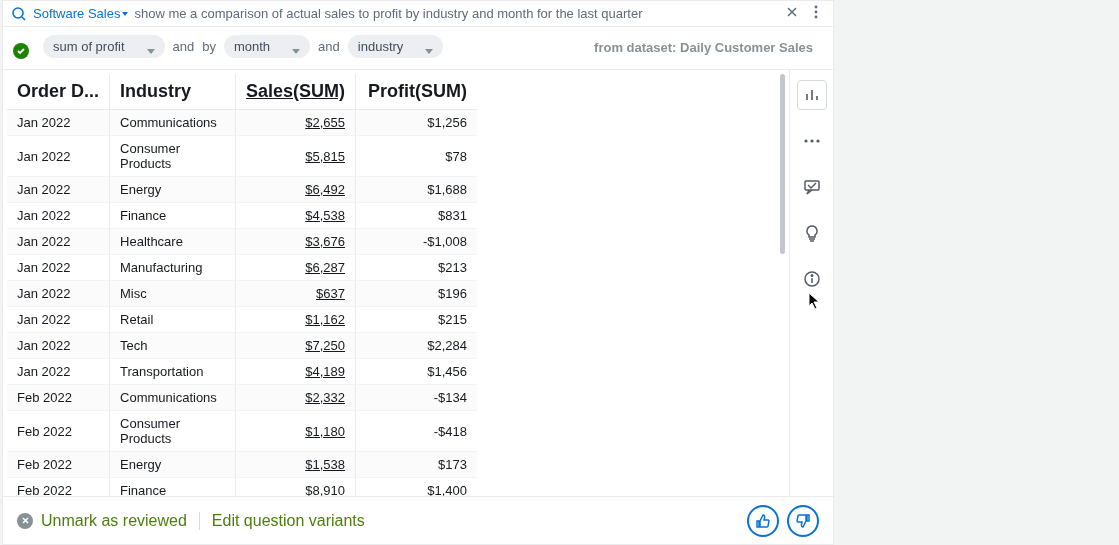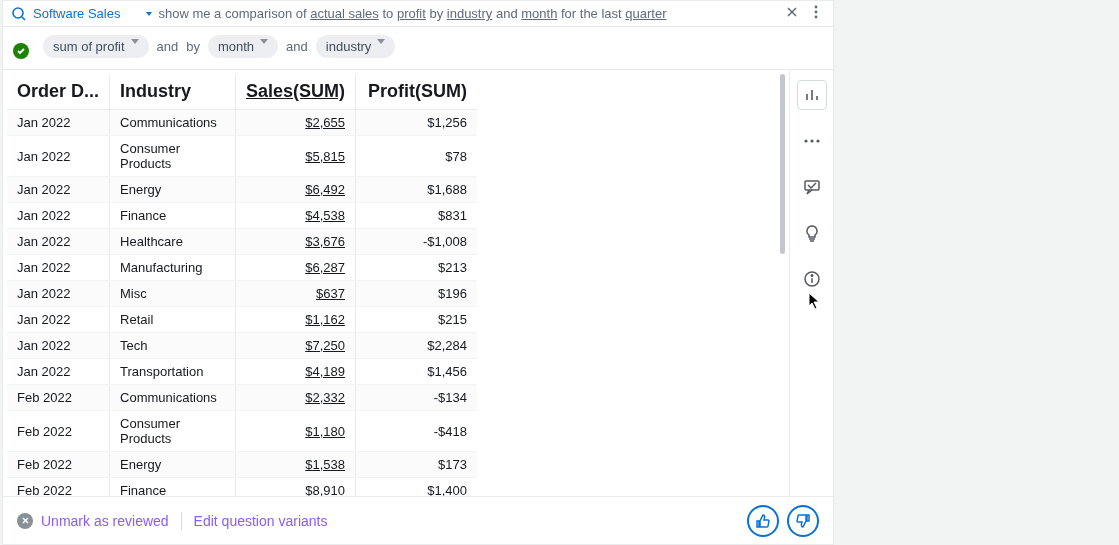--- a/index.html
+++ b/index.html
@@ -41,30 +41,29 @@
     .q-icon {
       color: #0972d3;
       display: inline-flex;
       align-items: center;
     }
     .topic-name {
       color: #0972d3;
       font-size: 13px;
       display: inline-flex;
       align-items: center;
-      gap: 24px;
     }
     .query-text {
       color: #5f6b7a;
       font-size: 13px;
       flex: 1;
       white-space: nowrap;
       overflow: hidden;
     }
-    .query-text .u { text-decoration: underline; color: #5f6b7a; }
+    .query-text .u { color: #5f6b7a; }
     .close-x, .kebab {
       color: #5f6b7a;
       cursor: pointer;
       width: 18px;
       text-align: center;
     }
     
     .pills-area {
       display: flex;
       align-items: flex-start;
@@ -91,22 +90,22 @@
       align-items: center;
       flex: 1;
     }
     .pill {
       background: #eceef1;
       border-radius: 14px;
       padding: 4px 10px;
       font-size: 13px;
       color: #414d5c;
       display: inline-flex;
-      align-items: flex-start;
-      gap: 4px;
+      align-items: flex-end;
+      gap: 20px;
     }
     .pill-row2 { flex-basis: 100%; display:flex; gap:8px; align-items:center; margin-top:2px;}
     .word { color: #5f6b7a; font-size: 13px; }
     .caret {
       display: inline-block;
       width: 0; height: 0;
       border-left: 4px solid transparent;
       border-right: 4px solid transparent;
       border-top: 5px solid #879196;
       margin-left: 2px;
@@ -217,21 +216,21 @@
       gap: 8px;
     }
     .unmark-x {
       width: 16px; height: 16px;
       border-radius: 50%;
       background: #879196;
       display: inline-flex;
       align-items: center;
       justify-content: center;
     }
-    .link { color: #8b5cf6; font-size: 14px; cursor: pointer; }
+    .link { color: #4d7c0f; font-size: 16px; cursor: pointer; }
     .vdiv { width:1px; height:18px; background:#d5dbdb; margin:0 4px;}
     .thumbs {
       margin-left: auto;
       display: flex;
       gap: 8px;
     }
     .thumb-btn {
       width: 32px;
       height: 32px;
       border-radius: 50%;
@@ -299,20 +298,21 @@
       <span class="pill">
           <span>month</span>
           <span class="caret"></span>
         </span>
       <span class="word">and</span>
       <span class="pill">
           <span>industry</span>
           <span class="caret"></span>
         </span>
     </div>
+    <span class="dataset">from dataset: Daily Customer Sales</span>
   </div>
 
   <div class="content">
     <div class="table-wrap">
       <table>
         <thead>
           <tr>
             <th class="col0">Order D...</th>
             <th class="col1">Industry</th>
             <th class="col2 num">Sales(SUM)</th>

